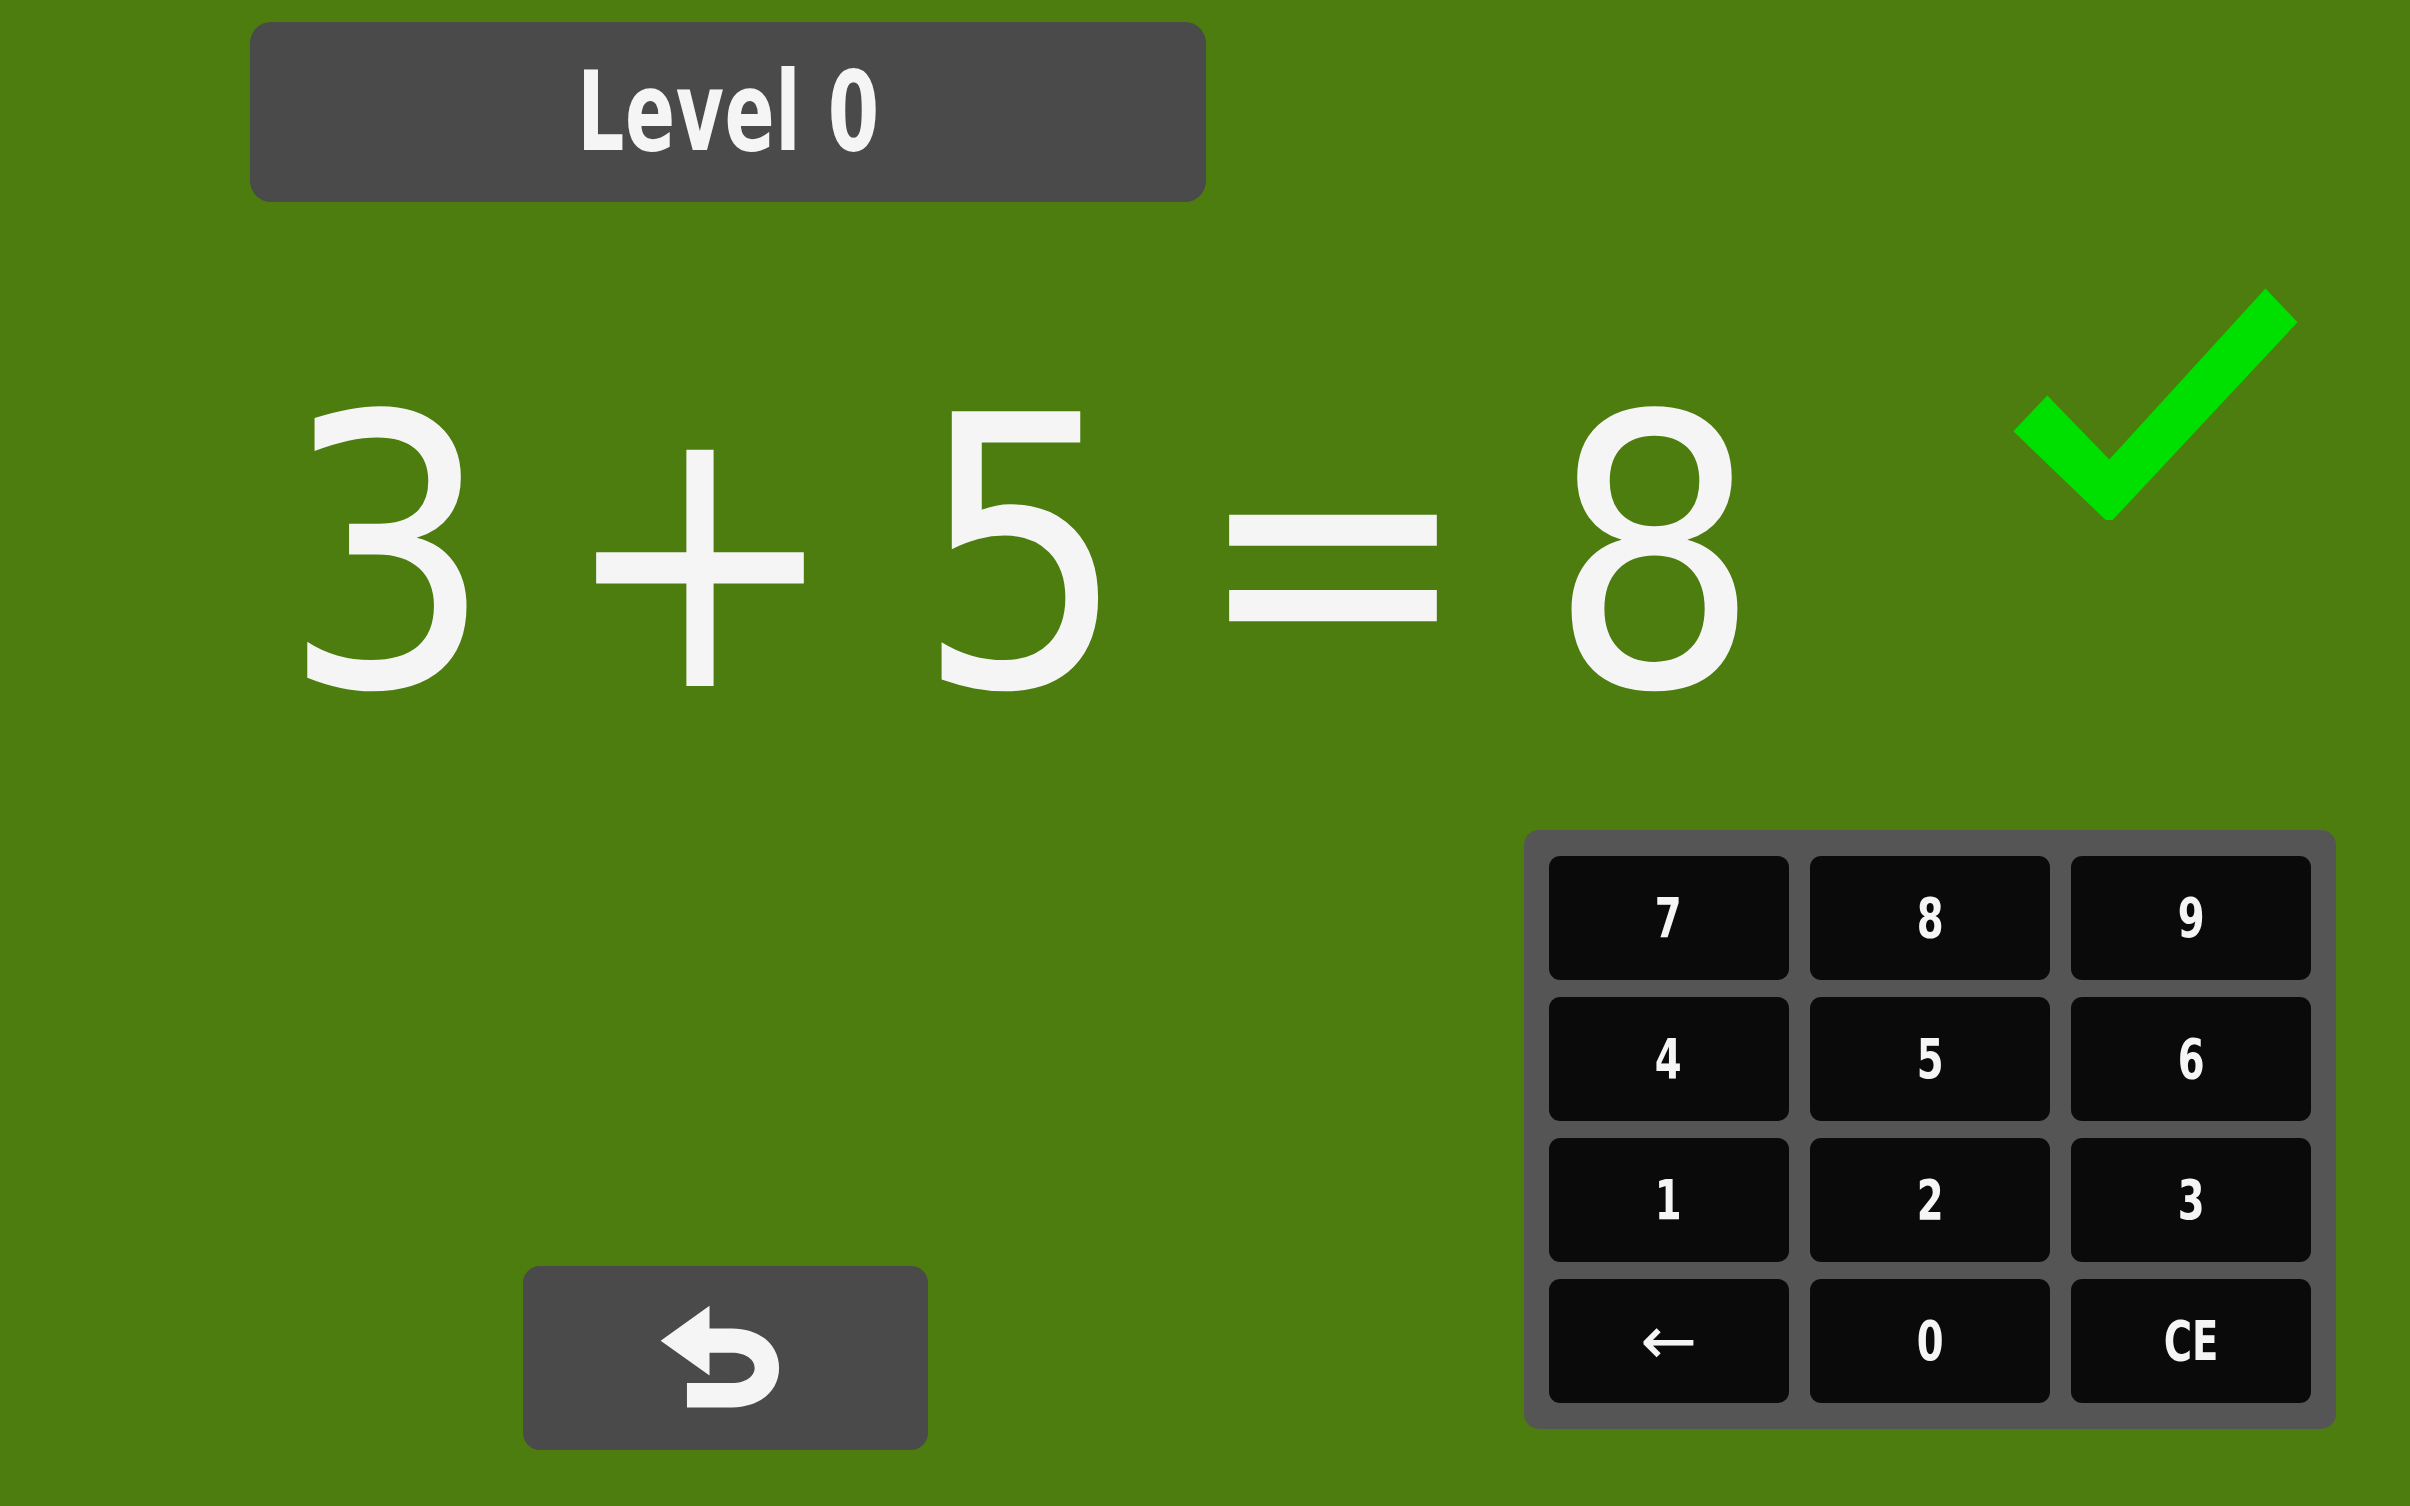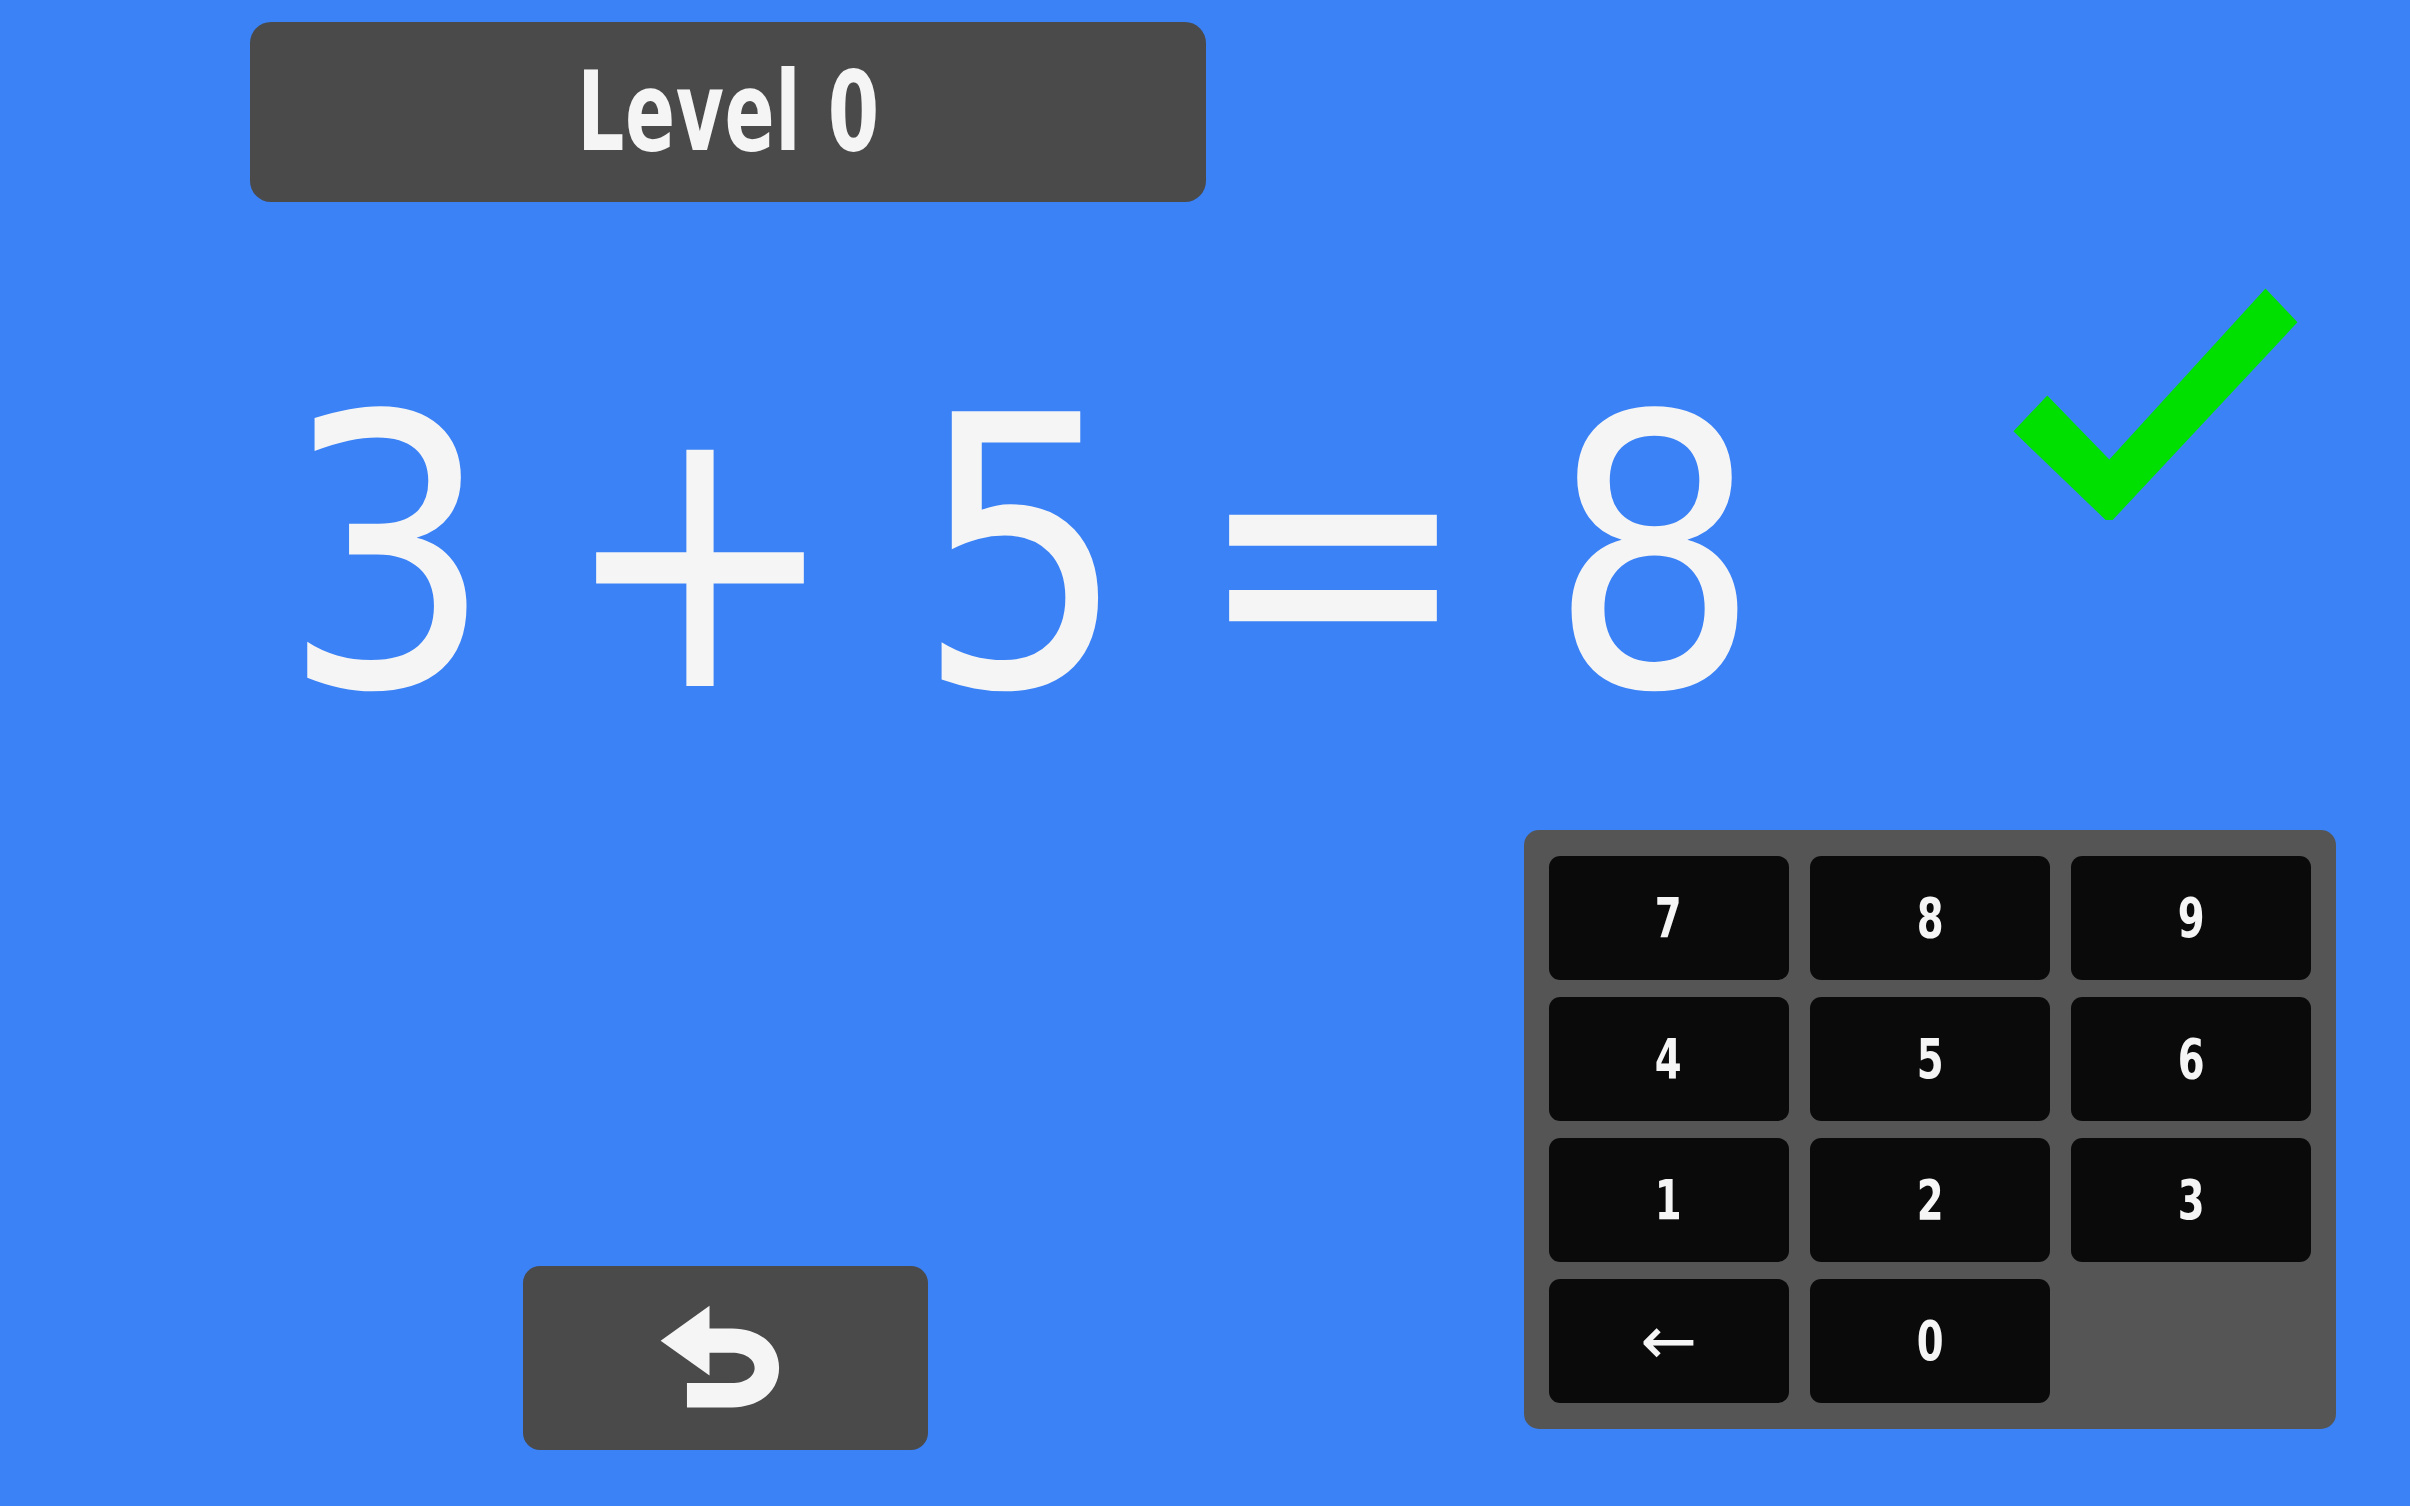--- a/index.html
+++ b/index.html
@@ -158,21 +158,21 @@
     border-radius: 17px;
     display: flex;
     align-items: center;
     justify-content: center;
   }
   #undo-icon { width: 141px; height: 113px; display: block; }
 </style>
 </head>
 <body style="background: rgb(13, 13, 13);">
 
-<div id="app" style="background: #3b82f6;">
+<div id="app" style="background: #4d7c0f;">
 
   <div id="level-badge" style="background: rgb(74, 74, 74); color: rgb(245, 245, 245);">
     <span id="level-badge-label">Level 0</span>
   </div>
 
 
   <div id="equation">
     <span class="eq-part eq-operand">3</span>
     <span class="eq-gap-lg"></span>
     <span class="eq-part">+</span>
@@ -220,20 +220,23 @@
     <div class="keypad-key" style="background: rgb(10, 10, 10); color: rgb(245, 245, 245);">
       <span class="key-text">3</span>
     </div>
 
     <div class="keypad-key key-arrow" style="background: rgb(10, 10, 10); color: rgb(245, 245, 245);">
       <span class="key-text">←</span>
     </div>
     <div class="keypad-key" style="background: rgb(10, 10, 10); color: rgb(245, 245, 245);">
       <span class="key-text">0</span>
     </div>
+    <div class="keypad-key" style="background: rgb(10, 10, 10); color: rgb(245, 245, 245);">
+      <span class="key-text">CE</span>
+    </div>
   </div>
 
   <div id="undo-button" style="background: rgb(74, 74, 74);">
     <svg id="undo-icon" viewBox="0 0 150 120" xmlns="http://www.w3.org/2000/svg" aria-hidden="true">
       <path d="M 58 4 L 58 28 L 82 28 C 112 28 132 46 132 70 C 132 94 112 112 82 112 L 34 112 L 34 86 L 82 86 C 96 86 106 79 106 70 C 106 61 96 54 82 54 L 58 54 L 58 78 L 6 41 Z" fill="#f5f5f5"></path>
     </svg>
   </div>
 
 </div>
 

